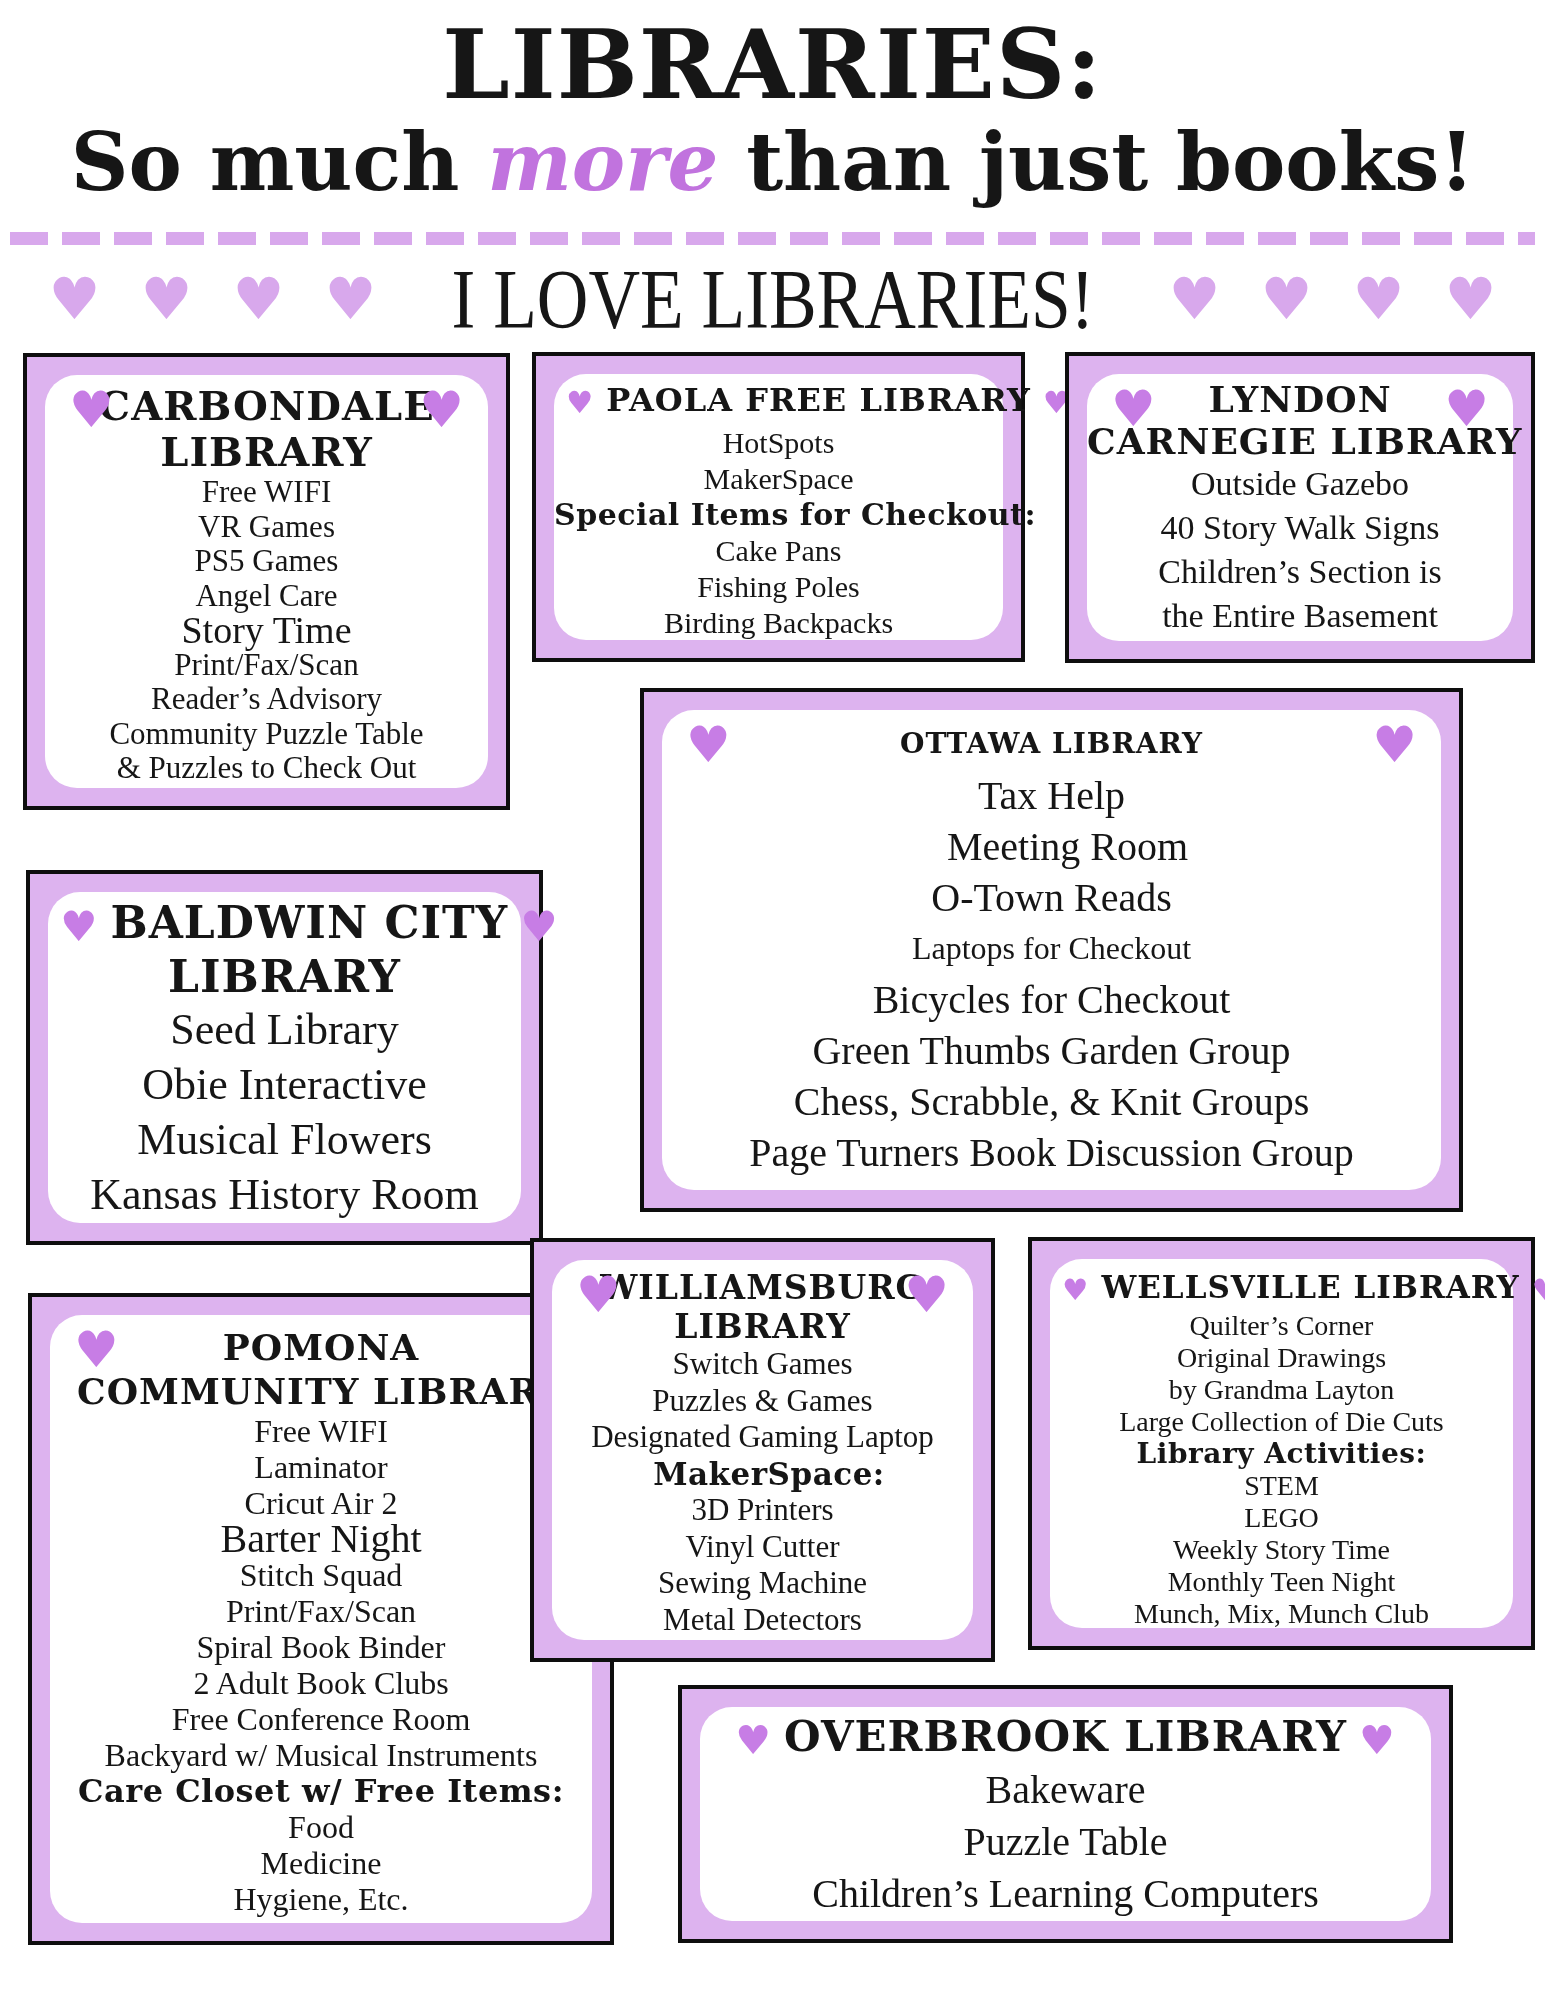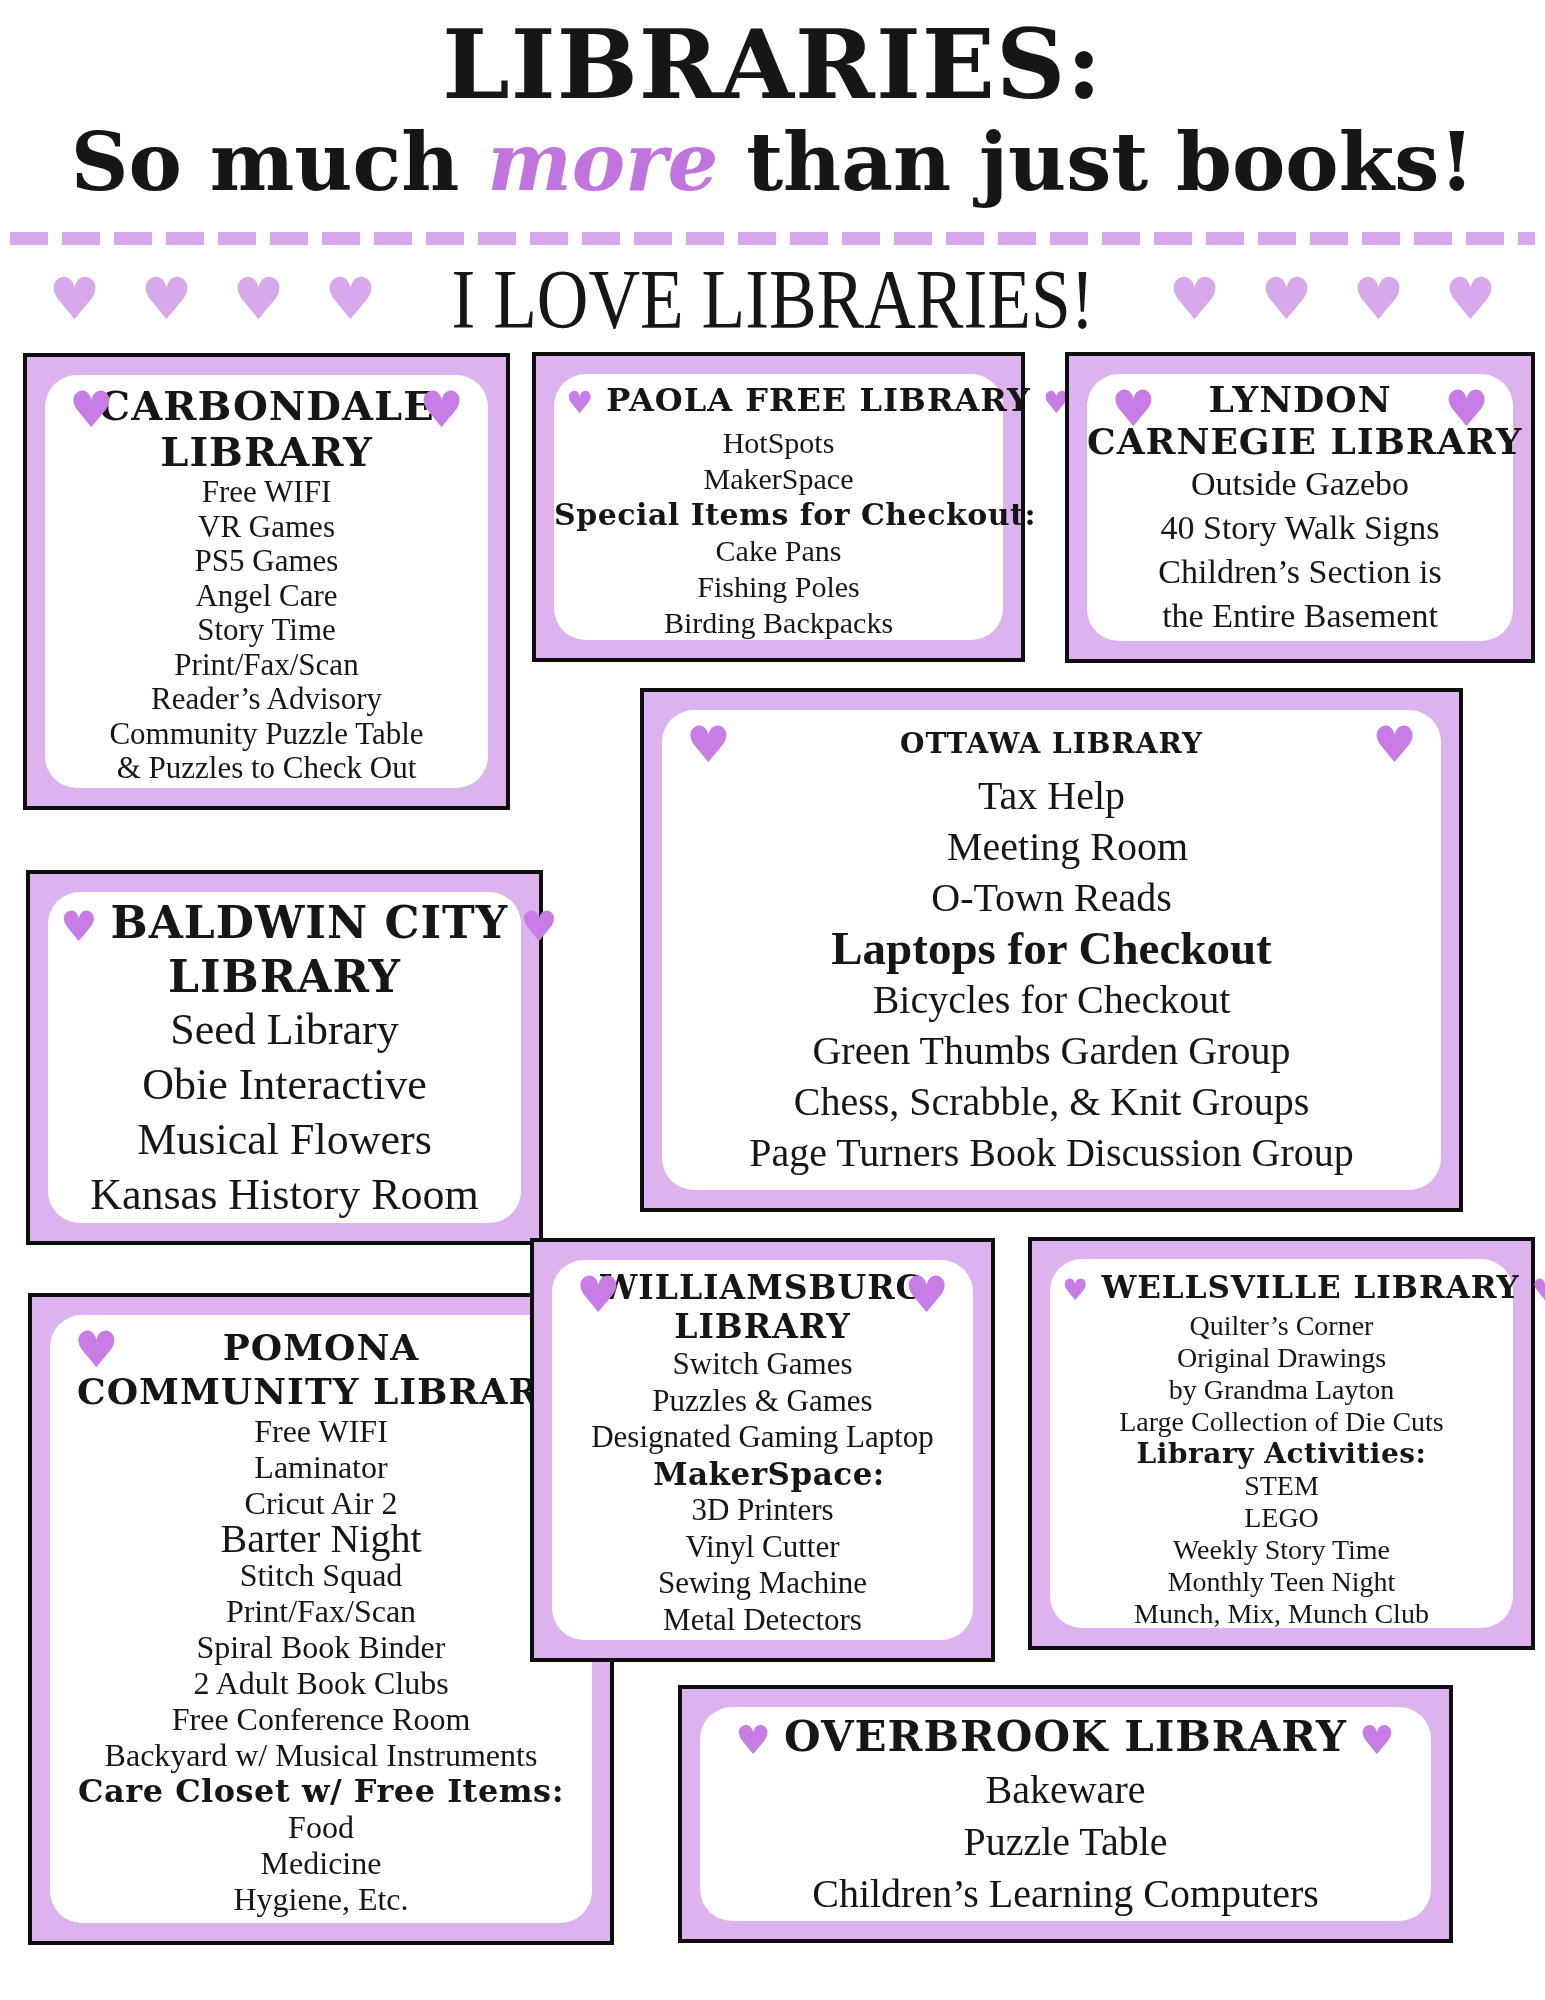--- a/index.html
+++ b/index.html
@@ -67,21 +67,21 @@
           <span class="corner-heart right">♥</span>
           <div class="card-title" style="font-size: 40px; line-height: 46px;">
             <div>CARBONDALE</div>
             <div>LIBRARY</div>
           </div>
           <div>
             <div class="card-item" style="font-size: 31px; line-height: 34.5px;">Free WIFI</div>
             <div class="card-item" style="font-size: 31px; line-height: 34.5px;">VR Games</div>
             <div class="card-item" style="font-size: 31px; line-height: 34.5px;">PS5 Games</div>
             <div class="card-item" style="font-size: 31px; line-height: 34.5px;">Angel Care</div>
-            <div class="card-item" style="font-size: 31px; line-height: 34.5px;">Story Time</div>
+            <div class="card-item" style="font-size: 38px; line-height: 34.5px;">Story Time</div>
             <div class="card-item" style="font-size: 31px; line-height: 34.5px;">Print/Fax/Scan</div>
             <div class="card-item" style="font-size: 31px; line-height: 34.5px;">Reader’s Advisory</div>
             <div class="card-item" style="font-size: 31px; line-height: 34.5px;">Community Puzzle Table</div>
             <div class="card-item" style="font-size: 31px; line-height: 34.5px;">&amp; Puzzles to Check Out</div>
           </div>
         </div>
       </div>
       <div class="card" style="left: 532px; top: 352px; width: 493px; height: 310px;">
         <div class="card-inner" style="padding-top: 4px;">
           <div class="card-title" style="font-size: 32px; line-height: 44px;">
@@ -117,21 +117,21 @@
         <div class="card-inner" style="padding-top: 8px;">
           <span class="corner-heart left">♥</span>
           <span class="corner-heart right">♥</span>
           <div class="card-title" style="font-size: 28px; line-height: 52px;">
             <div>OTTAWA LIBRARY</div>
           </div>
           <div>
             <div class="card-item" style="font-size: 40px; line-height: 51px;">Tax Help</div>
             <div class="card-item" style="font-size: 40px; line-height: 51px; margin-left: 32px;">Meeting Room</div>
             <div class="card-item" style="font-size: 40px; line-height: 51px;">O-Town Reads</div>
-            <div class="card-item" style="font-size: 47px; line-height: 51px; font-weight: bold;">Laptops for Checkout</div>
+            <div class="card-item" style="font-size: 32px; line-height: 51px;">Laptops for Checkout</div>
             <div class="card-item" style="font-size: 40px; line-height: 51px;">Bicycles for Checkout</div>
             <div class="card-item" style="font-size: 40px; line-height: 51px;">Green Thumbs Garden Group</div>
             <div class="card-item" style="font-size: 40px; line-height: 51px;">Chess, Scrabble, &amp; Knit Groups</div>
             <div class="card-item" style="font-size: 40px; line-height: 51px;">Page Turners Book Discussion Group</div>
           </div>
         </div>
       </div>
       <div class="card" style="left: 26px; top: 870px; width: 517px; height: 375px;">
         <div class="card-inner" style="padding-top: 6px;">
           <div class="card-title" style="font-size: 44px; line-height: 50px;">

